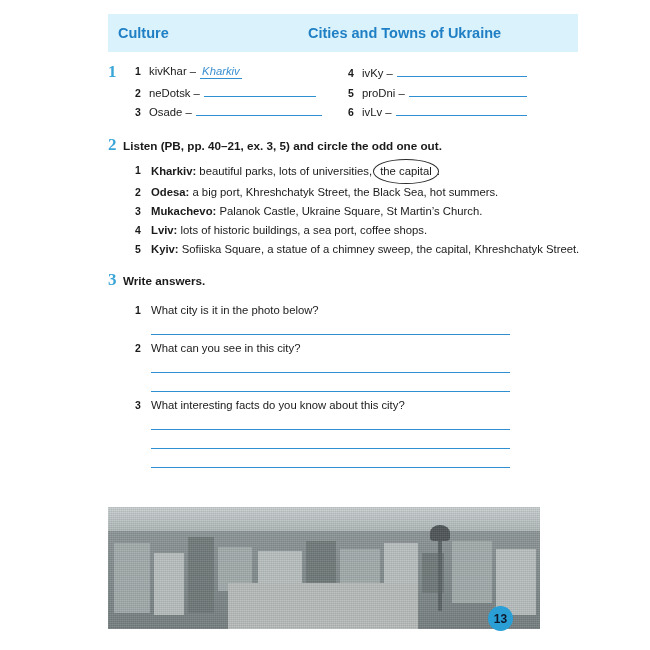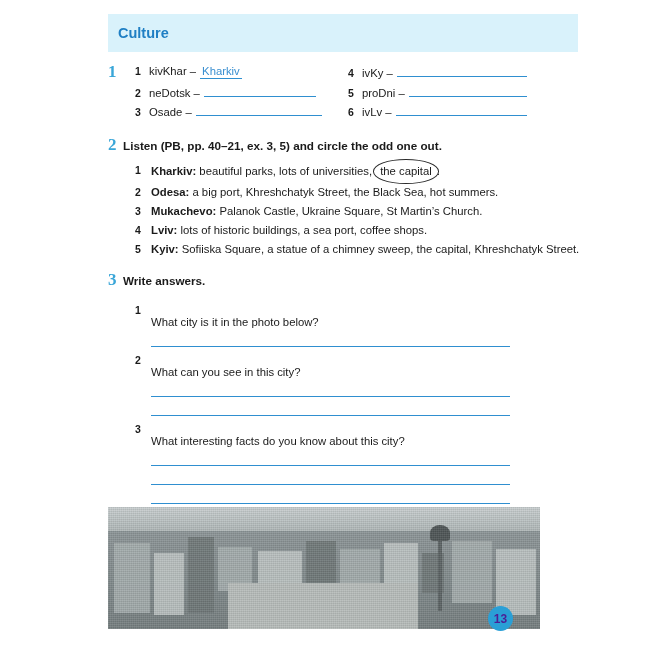--- a/index.html
+++ b/index.html
@@ -101,20 +101,21 @@
     white-space: nowrap;
   }
   .answer-line {
     display: inline-block;
     border-bottom: 1px solid #2f8fd0;
     height: 11px;
     margin-left: 4px;
   }
   .filled-answer {
     color: #3a8fd0;
+    font-style: italic;
     font-size: 11.3px;
     border-bottom: 1px solid #2f8fd0;
     padding: 0 2px 1px 2px;
     margin-left: 4px;
     display: inline-block;
   }
   
   .ex2 {
     margin-left: 27px;
     margin-top: 8px;
@@ -167,21 +168,20 @@
     color: #1a1a1a;
   }
   .ex3 .idx {
     width: 16px;
     font-weight: bold;
     font-size: 10.5px;
     flex: none;
   }
   .ex3 .qtext {
     flex: 1;
-    margin-top: 12px;
   }
   .blank-line {
     border-bottom: 1px solid #2f8fd0;
     height: 18px;
     margin-left: 16px;
     width: 359px;
   }
   .qgap { height: 7px; }
   
   .photo {
@@ -244,36 +244,37 @@
   }
   
   .page-badge {
     position: absolute;
     left: 488px;
     top: 606px;
     width: 25px;
     height: 25px;
     border-radius: 50%;
     background: #2a9fd6;
-    color: #4c1d95;
+    color: #0f172a;
     font-size: 12px;
     font-weight: bold;
     display: flex;
     align-items: center;
     justify-content: center;
   }
 </style>
 </head>
 <body>
 
 <div class="page">
 
   <div class="header-band">
     <div class="header-band-inner">
       <div class="header-left">Culture</div>
+      <div class="header-right">Cities and Towns of Ukraine</div>
     </div>
   </div>
 
   <div class="content">
 
     <div class="task">
       <div class="task-num">1</div>
 
       <div class="ex1">
         <div class="col">

